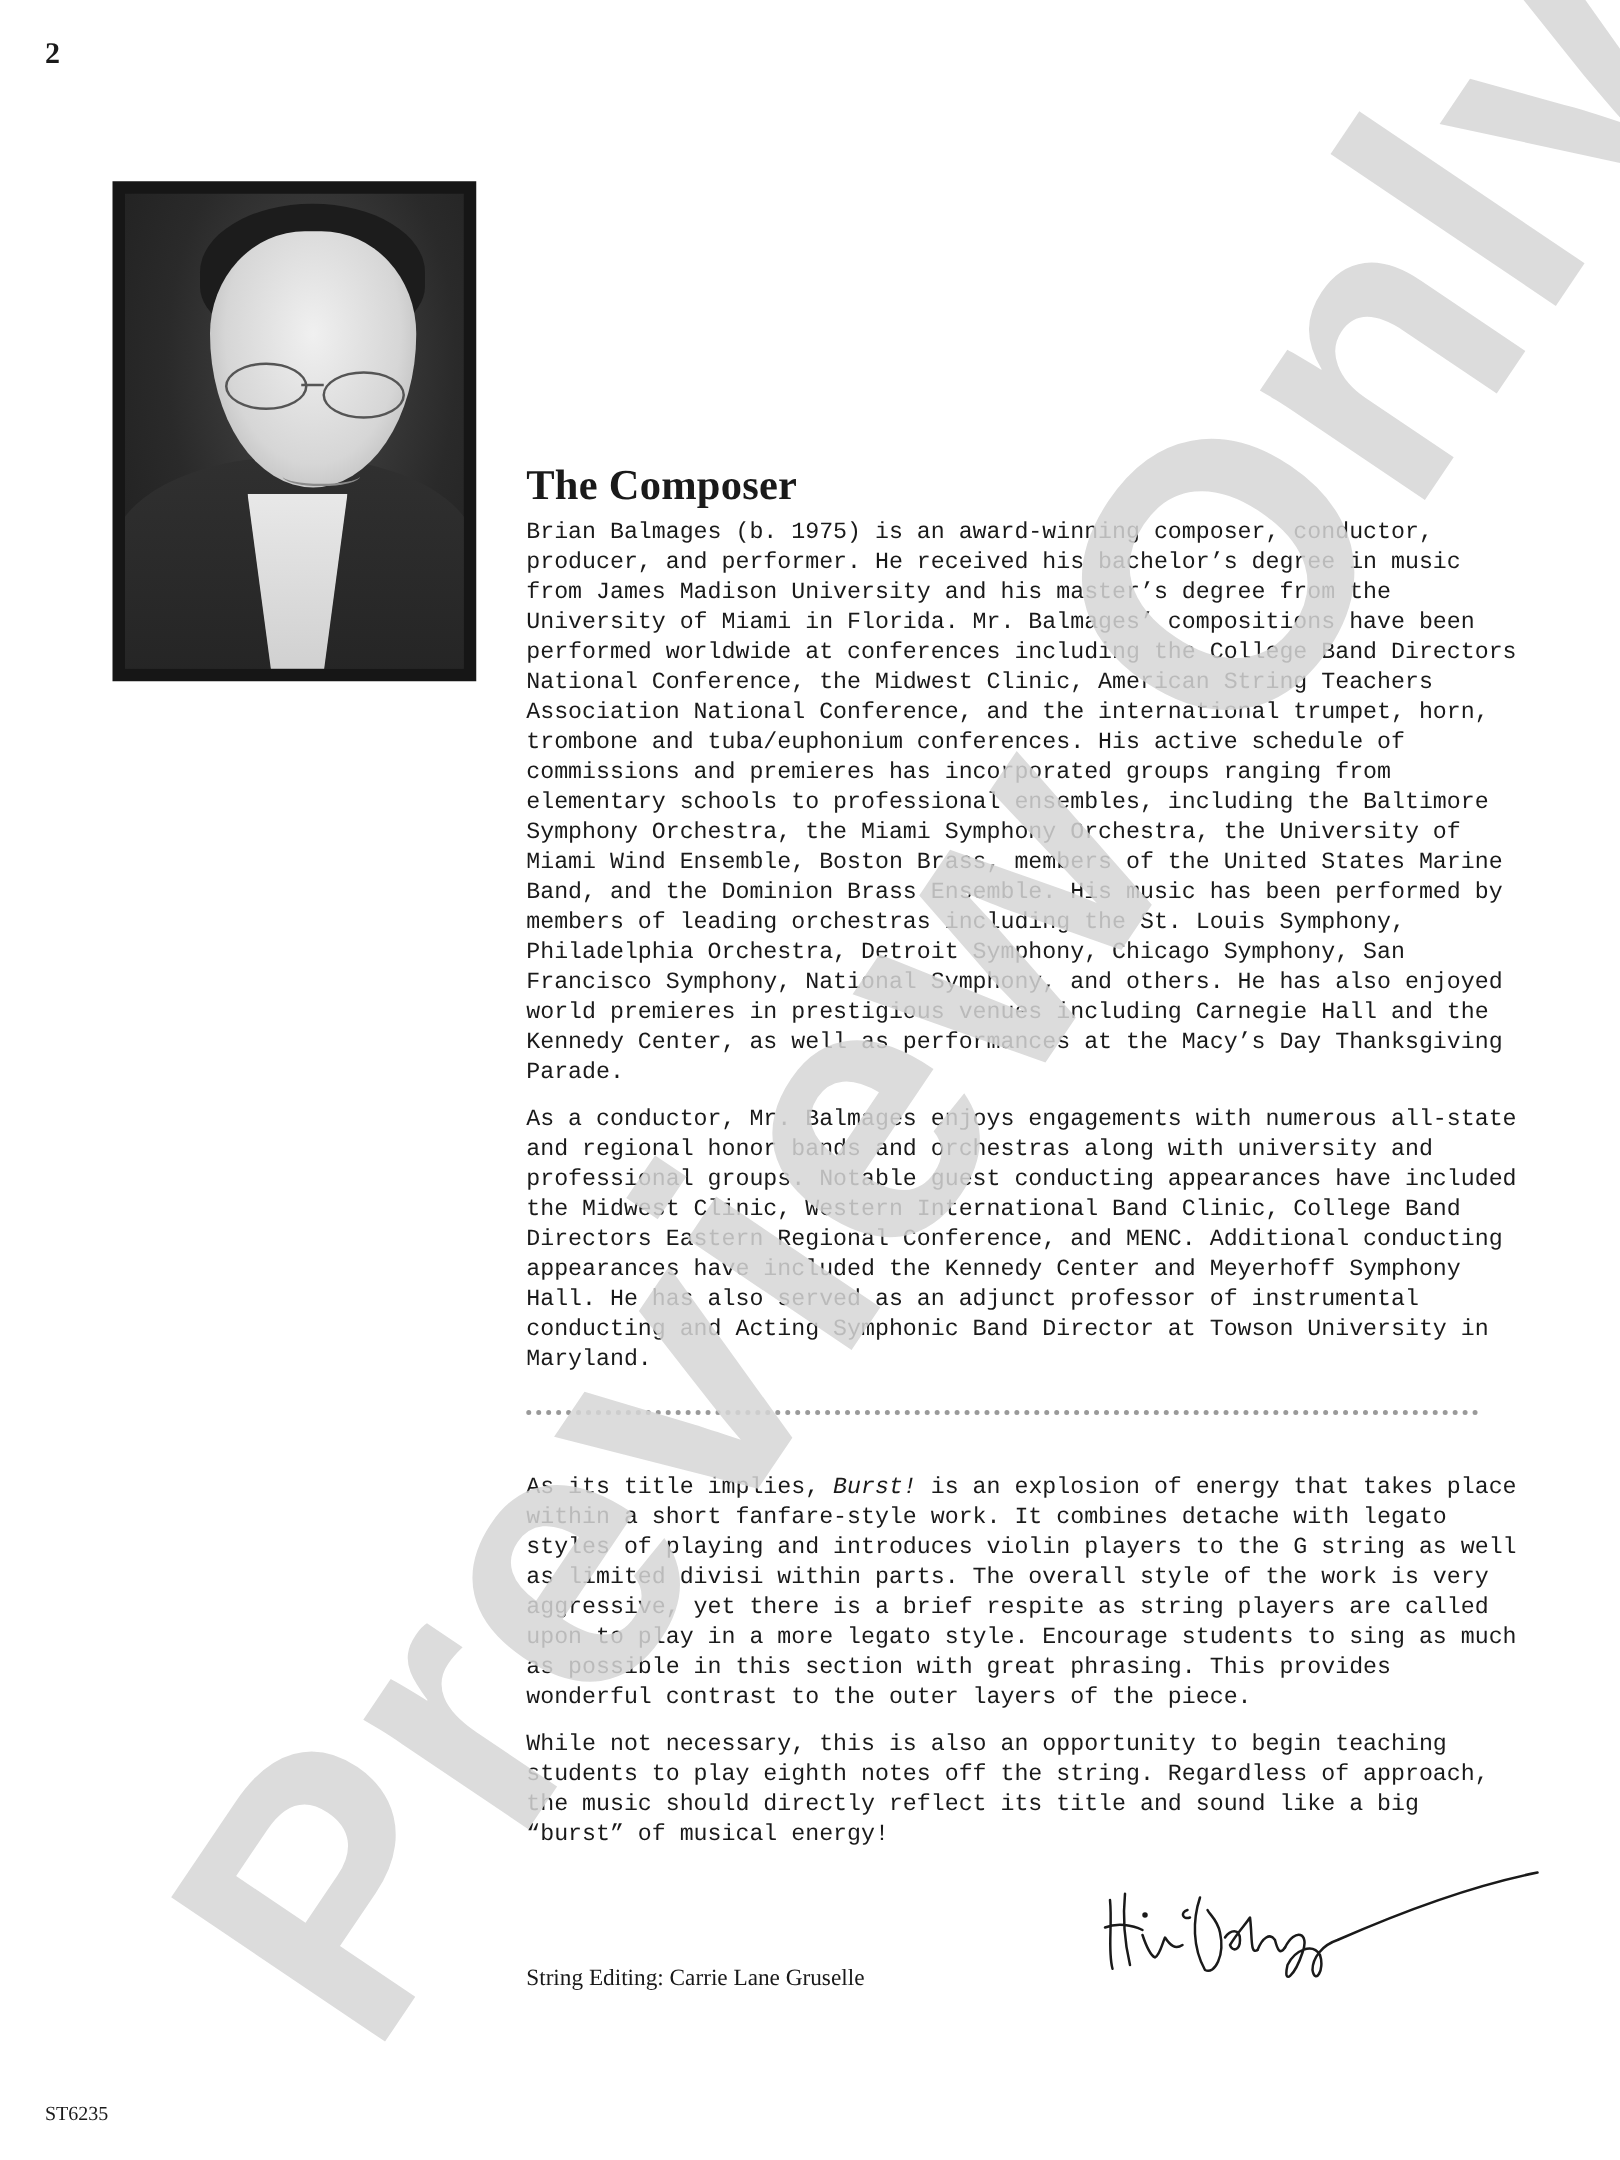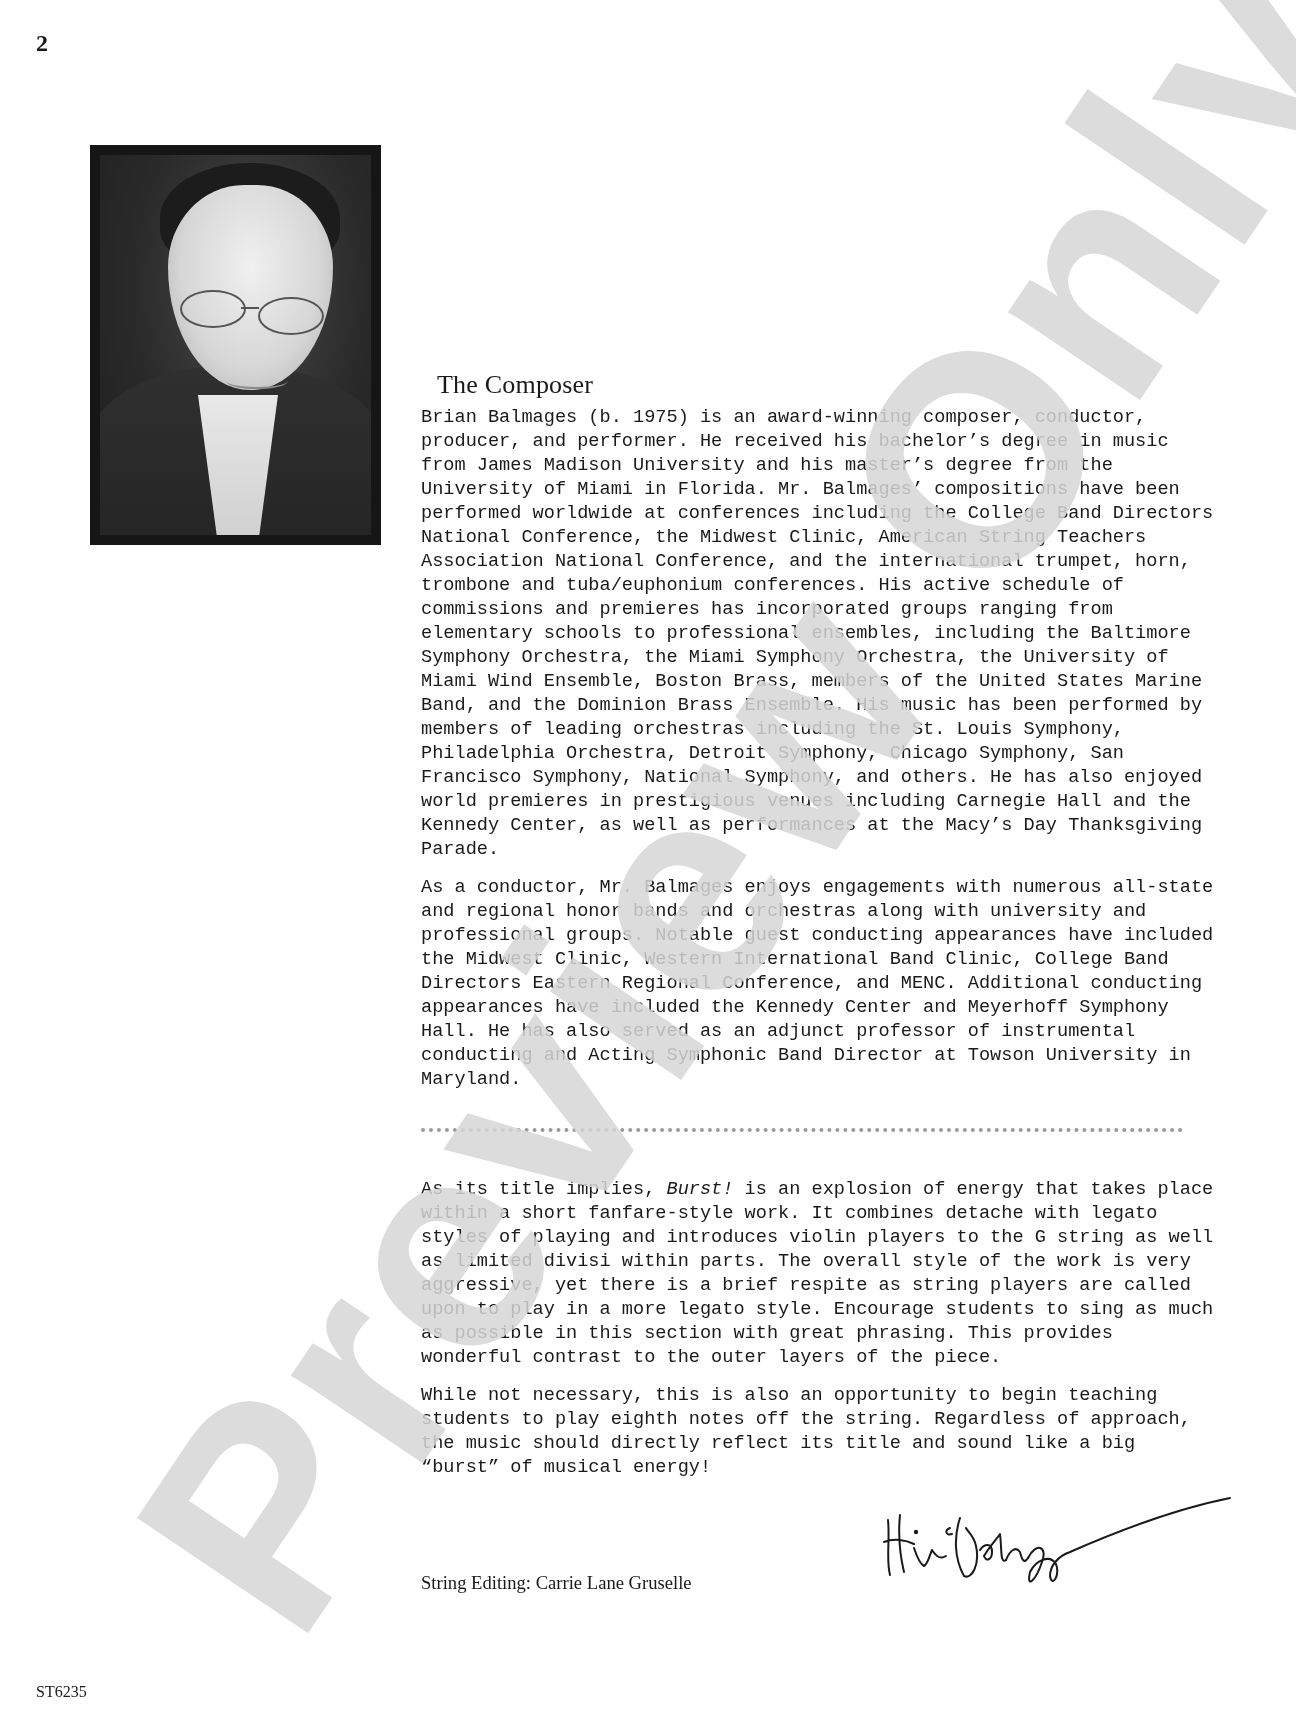--- a/index.html
+++ b/index.html
@@ -54,21 +54,21 @@
   }
   .photo .mouth {
     position:absolute; left:126px; top:218px; width:62px; height:14px;
     border-bottom:2px solid #8a8a8a; border-radius:0 0 50% 50%;
   }
 
   .content {
     position:absolute; left:421px; top:370px; width:800px;
   }
   h2.section-title {
-    margin:0 0 6px 16px; font-size:26px; font-weight:normal; letter-spacing:0.2px;
+    margin:0 0 6px 0; font-size:34px; font-weight:bold; letter-spacing:0.2px;
   }
   p.body {
     margin:0 0 14px 0; font-size:18.6px; line-height:24px;font-family:Liberation Mono, monospace;
   }
   .divider {
     position:absolute; left:421px; top:1128px; width:762px; height:0;
     border-top:4px dotted #9a9a9a;
   }
   .music {
     position:absolute; left:421px; top:1178px; width:800px;

